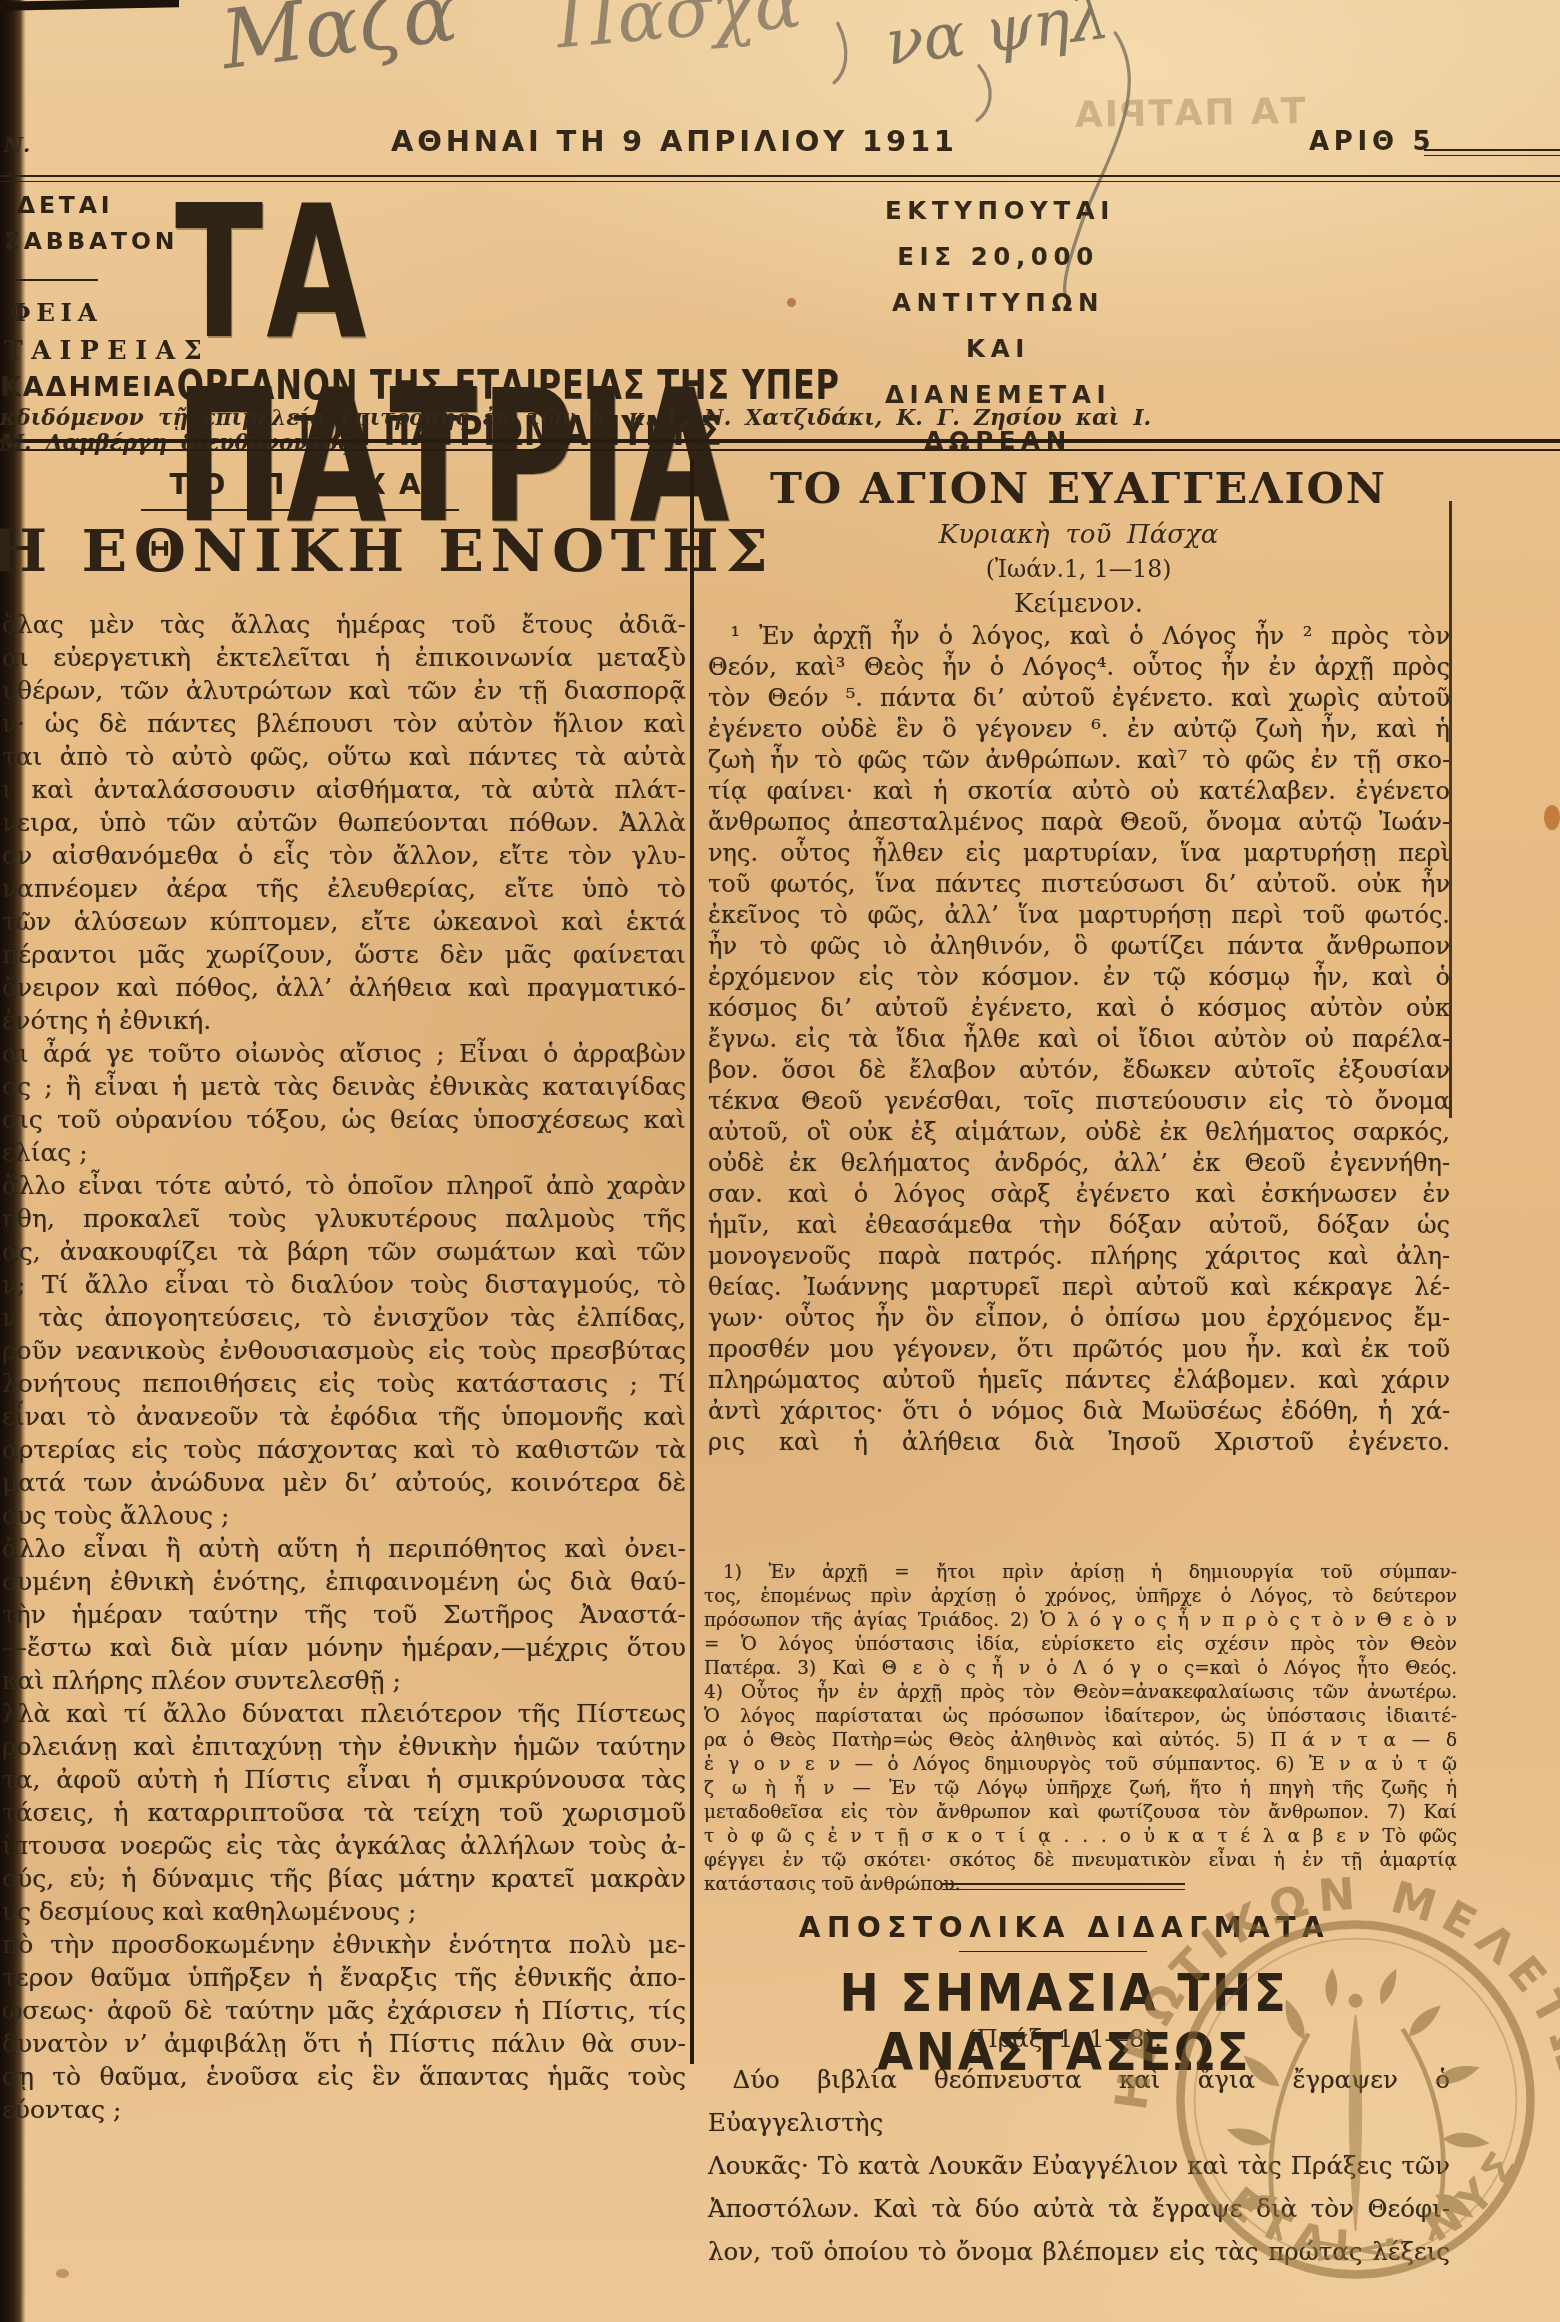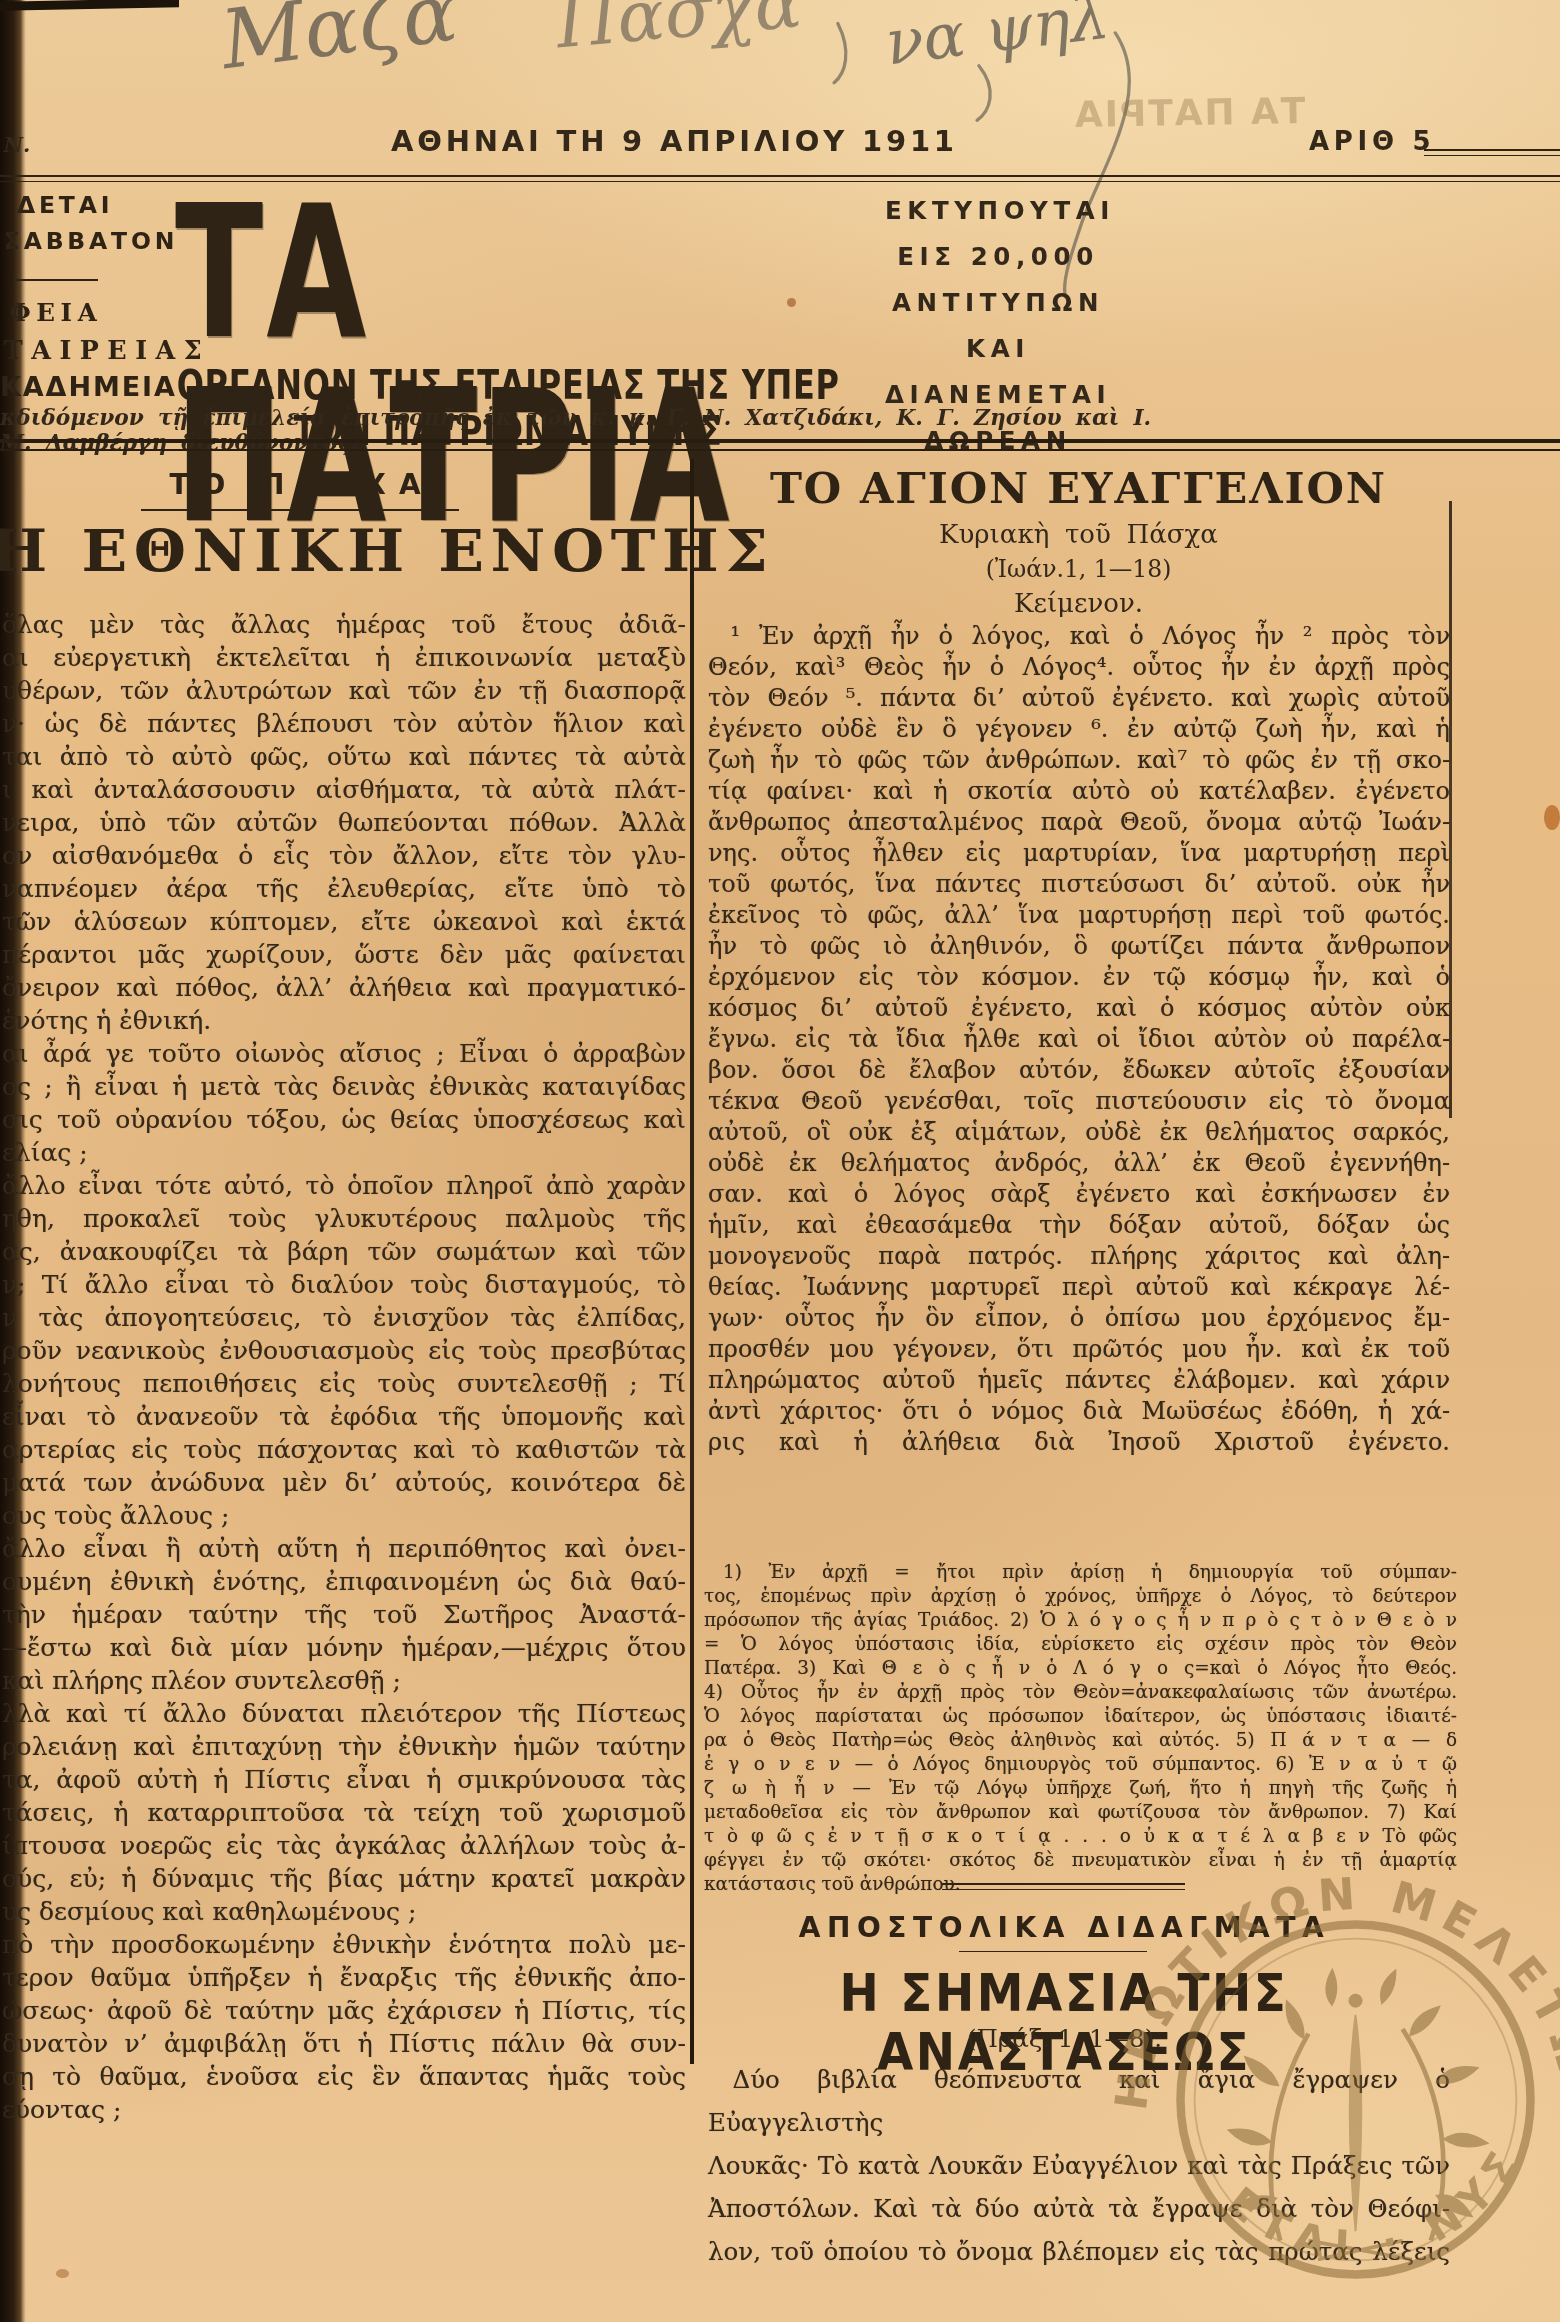--- a/index.html
+++ b/index.html
@@ -116,21 +116,21 @@
       <div class="tline">αι ἆρά γε τοῦτο οἰωνὸς αἴσιος ; Εἶναι ὁ ἀρραβὼν</div>
       <div class="tline">ος ; ἢ εἶναι ἡ μετὰ τὰς δεινὰς ἐθνικὰς καταιγίδας</div>
       <div class="tline">σις τοῦ οὐρανίου τόξου, ὡς θείας ὑποσχέσεως καὶ</div>
       <div class="tline short">ελίας ;</div>
       <div class="tline">ἄλλο εἶναι τότε αὐτό, τὸ ὁποῖον πληροῖ ἀπὸ χαρὰν</div>
       <div class="tline">ηθη, προκαλεῖ τοὺς γλυκυτέρους παλμοὺς τῆς</div>
       <div class="tline">ας, ἀνακουφίζει τὰ βάρη τῶν σωμάτων καὶ τῶν</div>
       <div class="tline">ν; Τί ἄλλο εἶναι τὸ διαλύον τοὺς δισταγμούς, τὸ</div>
       <div class="tline">ν τὰς ἀπογοητεύσεις, τὸ ἐνισχῦον τὰς ἐλπίδας,</div>
       <div class="tline">ροῦν νεανικοὺς ἐνθουσιασμοὺς εἰς τοὺς πρεσβύτας</div>
-      <div class="tline">λονήτους πεποιθήσεις εἰς τοὺς συντελεσθῇ ; Τί</div>
+      <div class="tline">λονήτους πεποιθήσεις εἰς τοὺς κατάστασις ; Τί</div>
       <div class="tline">εἶναι τὸ ἀνανεοῦν τὰ ἐφόδια τῆς ὑπομονῆς καὶ</div>
       <div class="tline">αρτερίας εἰς τοὺς πάσχοντας καὶ τὸ καθιστῶν τὰ</div>
       <div class="tline">ματά των ἀνώδυνα μὲν δι’ αὐτούς, κοινότερα δὲ</div>
       <div class="tline short">ους τοὺς ἄλλους ;</div>
       <div class="tline">ἄλλο εἶναι ἢ αὐτὴ αὕτη ἡ περιπόθητος καὶ ὀνει-</div>
       <div class="tline">ουμένη ἐθνικὴ ἑνότης, ἐπιφαινομένη ὡς διὰ θαύ-</div>
       <div class="tline">τὴν ἡμέραν ταύτην τῆς τοῦ Σωτῆρος Ἀναστά-</div>
       <div class="tline">—ἔστω καὶ διὰ μίαν μόνην ἡμέραν,—μέχρις ὅτου</div>
       <div class="tline short">καὶ πλήρης πλέον συντελεσθῇ ;</div>
       <div class="tline">λλὰ καὶ τί ἄλλο δύναται πλειότερον τῆς Πίστεως</div>
@@ -142,21 +142,21 @@
       <div class="tline short">υς δεσμίους καὶ καθηλωμένους ;</div>
       <div class="tline">πὸ τὴν προσδοκωμένην ἐθνικὴν ἑνότητα πολὺ με-</div>
       <div class="tline">τερον θαῦμα ὑπῆρξεν ἡ ἔναρξις τῆς ἐθνικῆς ἀπο-</div>
       <div class="tline">ώσεως· ἀφοῦ δὲ ταύτην μᾶς ἐχάρισεν ἡ Πίστις, τίς</div>
       <div class="tline">δυνατὸν ν’ ἀμφιβάλῃ ὅτι ἡ Πίστις πάλιν θὰ συν-</div>
       <div class="tline">σῃ τὸ θαῦμα, ἑνοῦσα εἰς ἓν ἅπαντας ἡμᾶς τοὺς</div>
       <div class="tline short">εύοντας ;</div>
     </div>
 
   <div class="abs ink center" style="left:716px;top:463px;width:725px;font-size:43px;font-weight:bold;letter-spacing:1.9px;">ΤΟ ΑΓΙΟΝ ΕΥΑΓΓΕΛΙΟΝ</div>
-  <div class="abs center" style="left:716px;top:519px;width:725px;font-size:26px;word-spacing:7.5px;">Κυριακὴ τοῦ Πάσχα</div>
+  <div class="abs center" style="left:716px;top:519px;width:725px;font-size:26px;word-spacing:7.5px;font-style:italic;">Κυριακὴ τοῦ Πάσχα</div>
   <div class="abs center" style="left:716px;top:555px;width:725px;font-size:23.5px;">(Ἰωάν.1, 1—18)</div>
   <div class="abs center" style="left:716px;top:588px;width:725px;font-size:26px;font-weight:normal;">Κείμενον.</div>
   <div class="abs tcol" id="gospel-body" style="left:708px;top:621px;width:742px;">
       <div class="tline">¹ Ἐν ἀρχῇ ἦν ὁ λόγος, καὶ ὁ Λόγος ἦν ² πρὸς τὸν</div>
       <div class="tline">Θεόν, καὶ³ Θεὸς ἦν ὁ Λόγος⁴. οὗτος ἦν ἐν ἀρχῇ πρὸς</div>
       <div class="tline">τὸν Θεόν ⁵. πάντα δι’ αὐτοῦ ἐγένετο. καὶ χωρὶς αὐτοῦ</div>
       <div class="tline">ἐγένετο οὐδὲ ἓν ὃ γέγονεν ⁶. ἐν αὐτῷ ζωὴ ἦν, καὶ ἡ</div>
       <div class="tline">ζωὴ ἦν τὸ φῶς τῶν ἀνθρώπων. καὶ⁷ τὸ φῶς ἐν τῇ σκο-</div>
       <div class="tline">τίᾳ φαίνει· καὶ ἡ σκοτία αὐτὸ οὐ κατέλαβεν. ἐγένετο</div>
       <div class="tline">ἄνθρωπος ἀπεσταλμένος παρὰ Θεοῦ, ὄνομα αὐτῷ Ἰωάν-</div>

